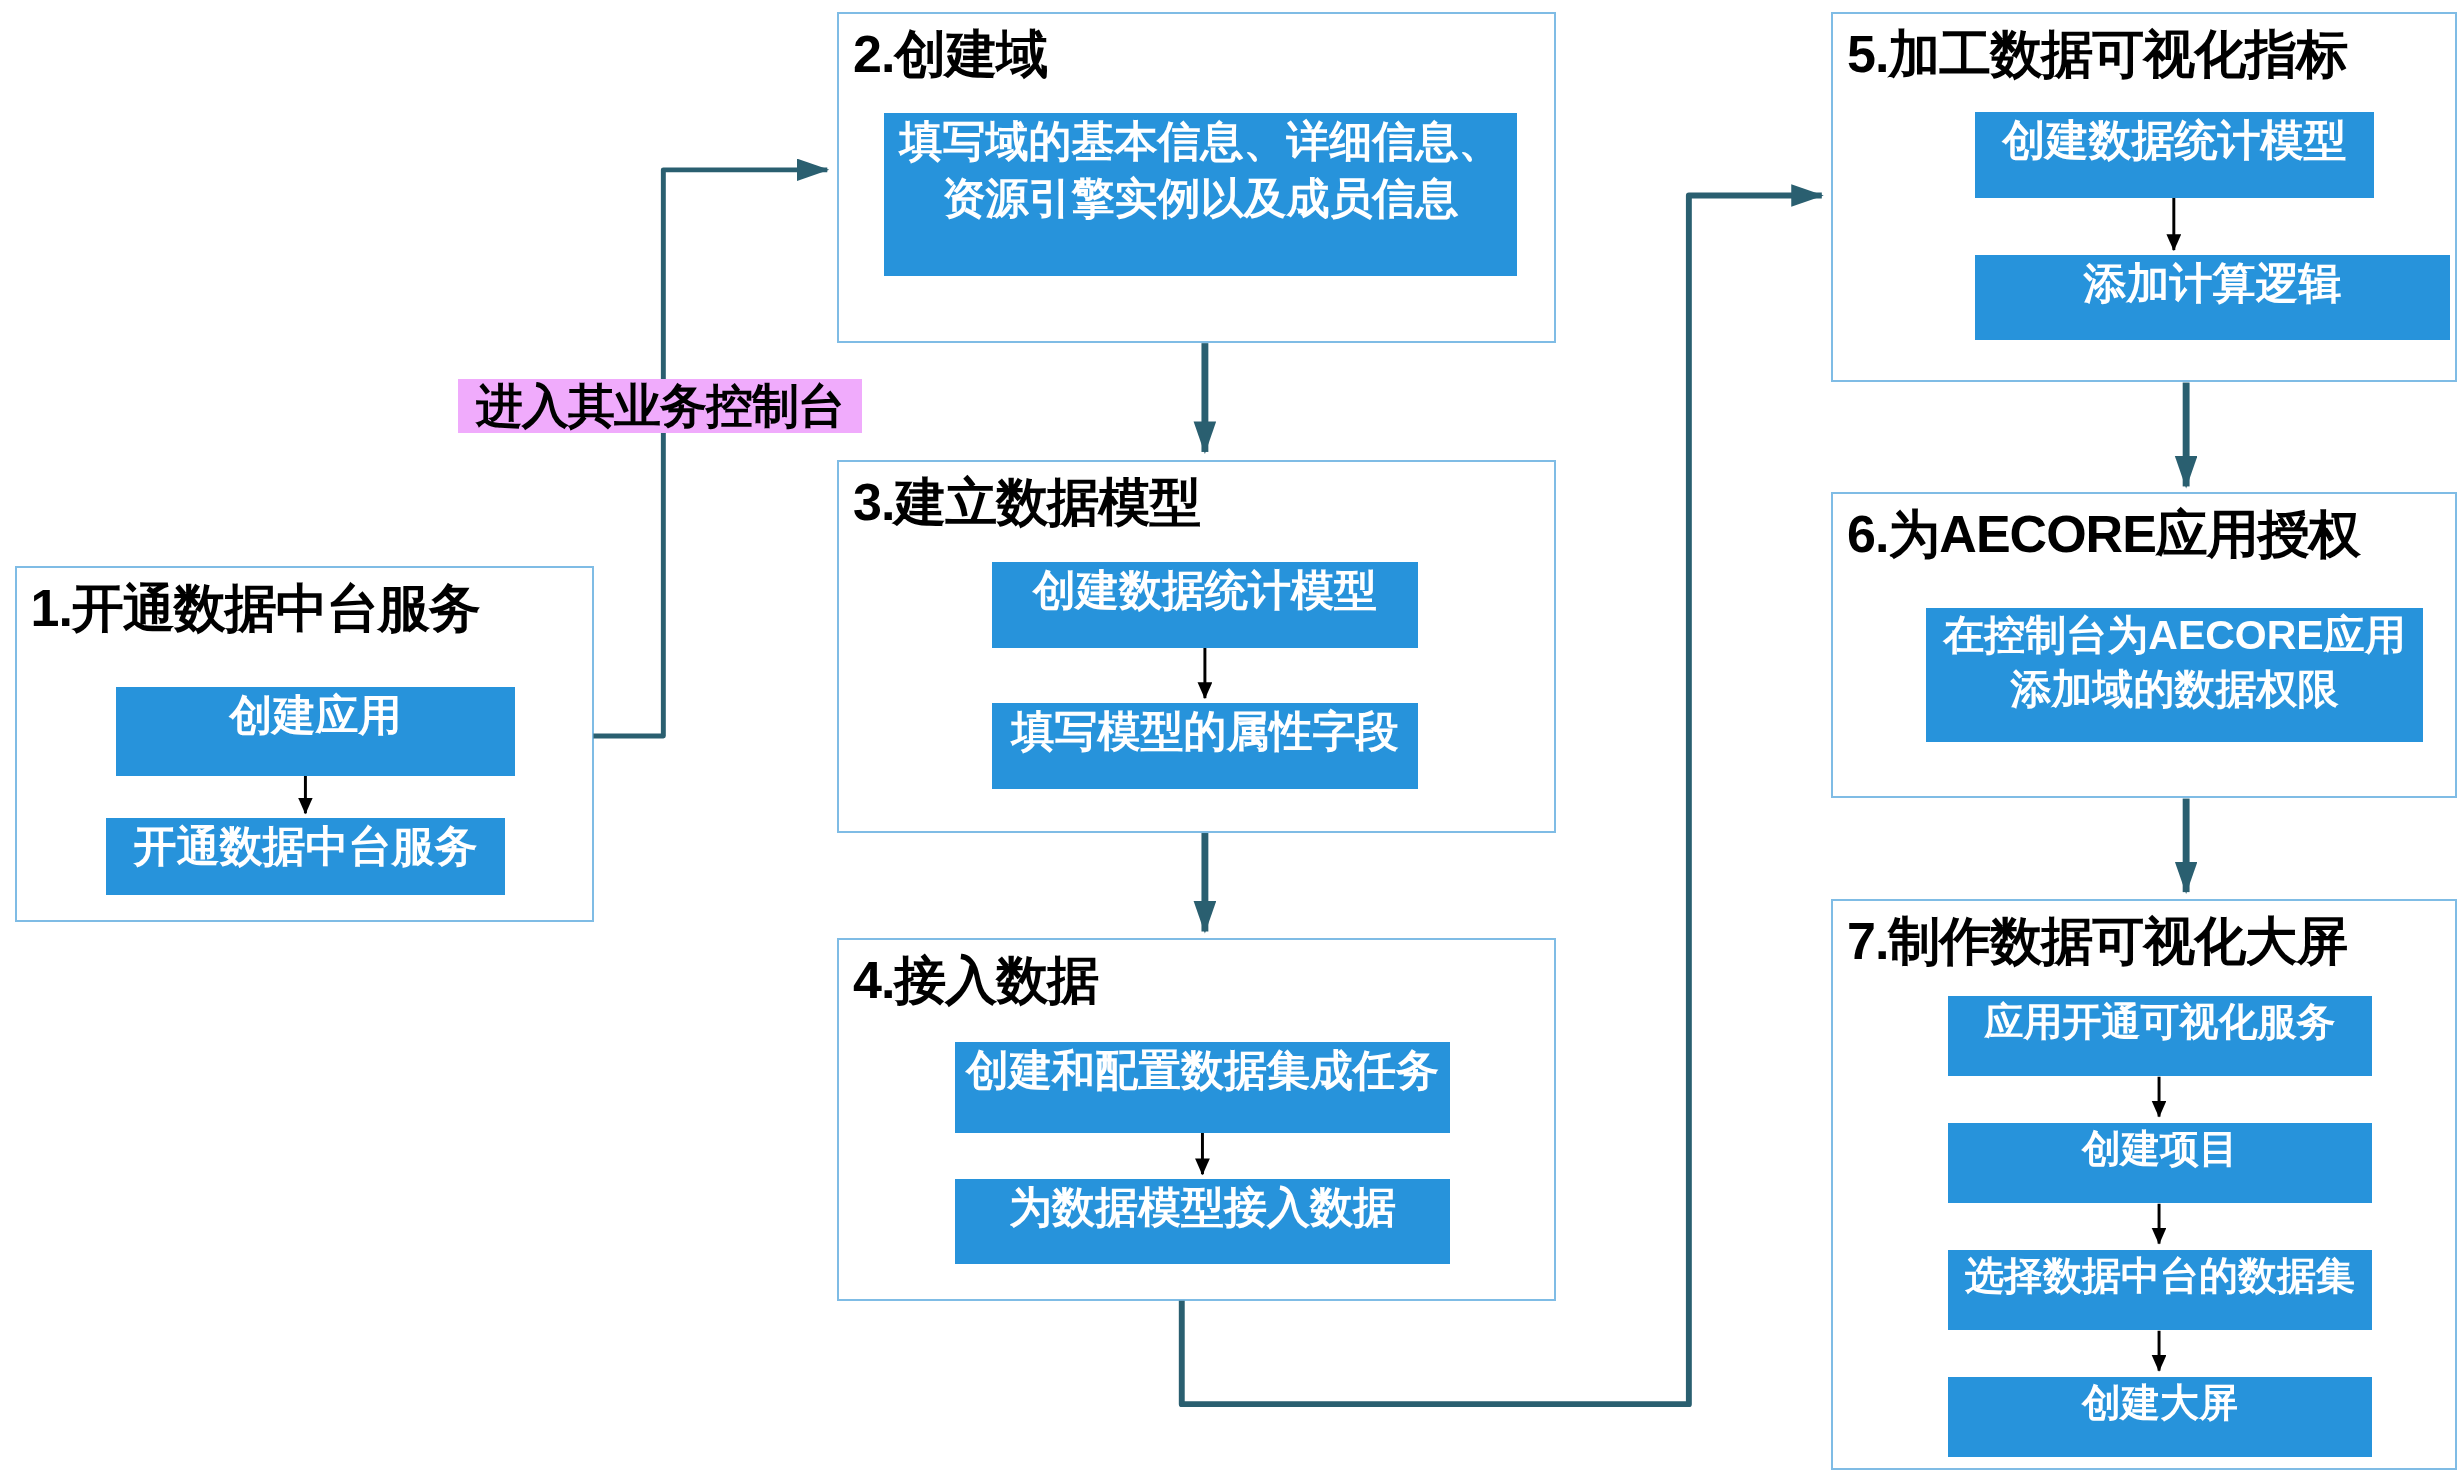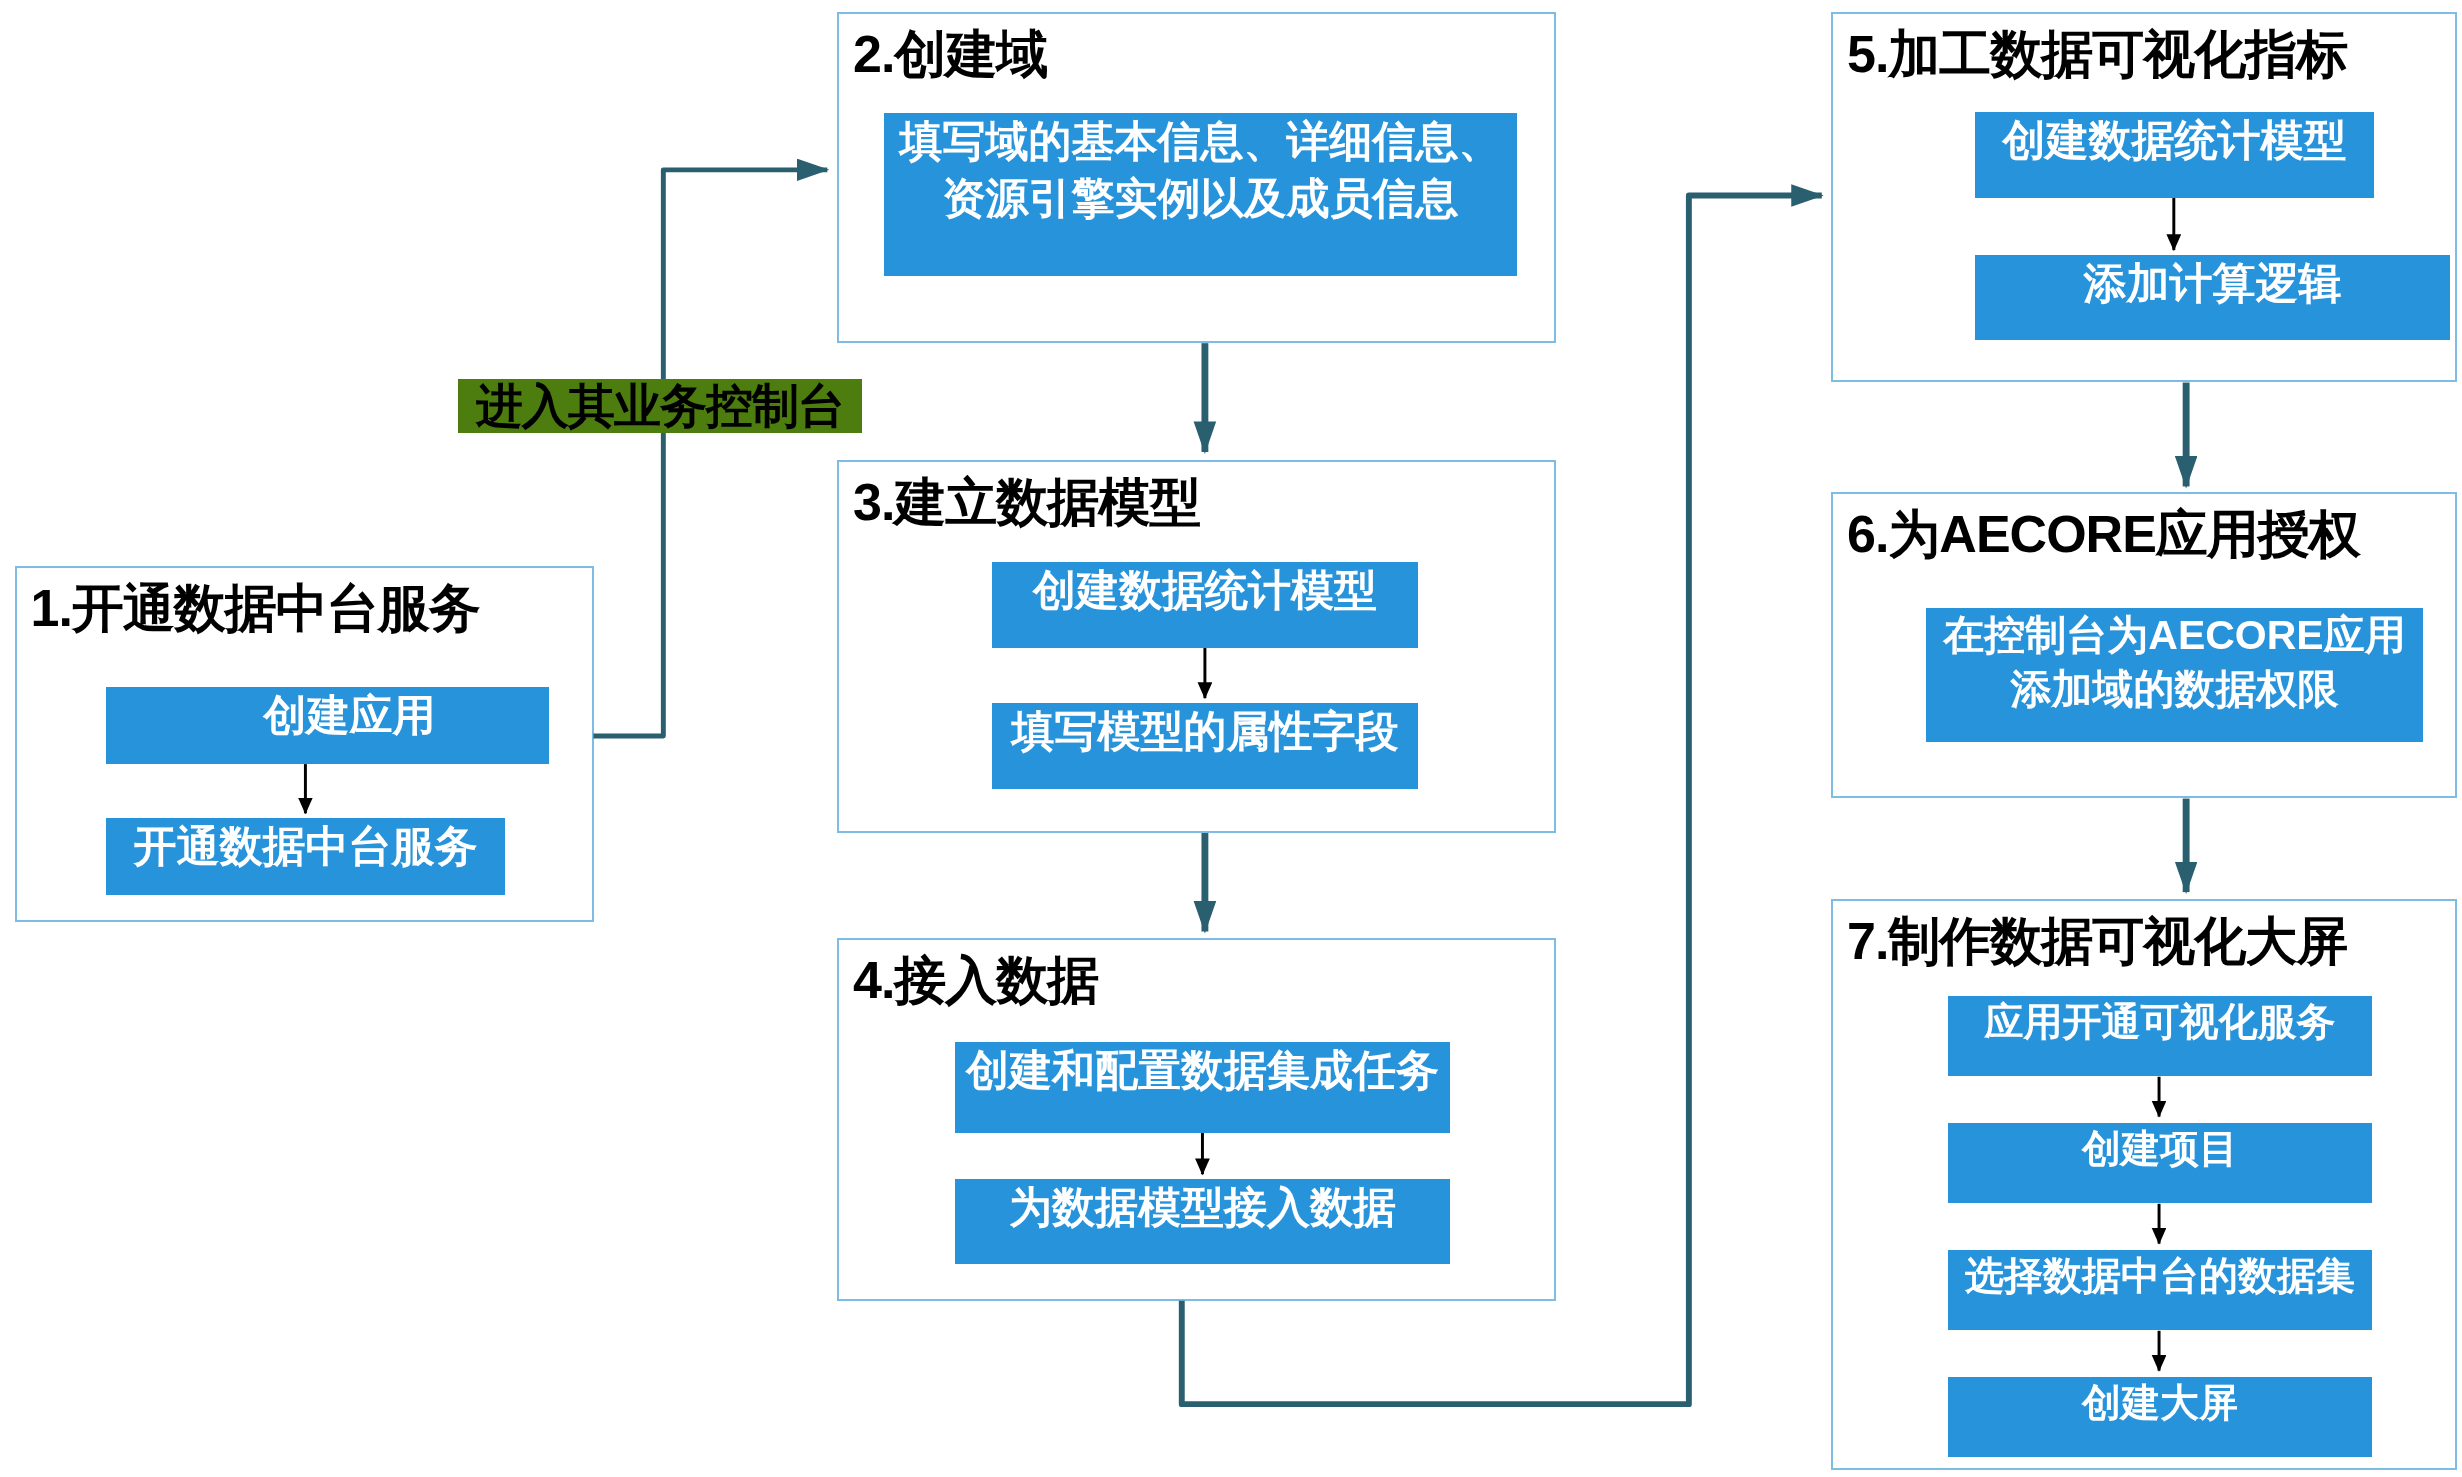--- a/index.html
+++ b/index.html
@@ -57,21 +57,21 @@
   }
   .connector-label {
     position: absolute;
     left: 458px;
     top: 379px;
     width: 404px;
     text-align: center;
     font-size: 47px;
     font-weight: 700;
     color: #000000;
-    background: #4d7c0f;
+    background: #f0abfc;
     white-space: nowrap;
     line-height: 1.15;
     z-index: 4;
     letter-spacing: -1px;
   }
 </style>
 </head>
 <body>
 
 <div id="canvas">
@@ -99,21 +99,21 @@
     <line x1="2447" y1="1316" x2="2447" y2="1418" stroke="#000000" stroke-width="6" marker-end="url(#mBlack)"></line>
     <line x1="2442" y1="2287" x2="2442" y2="2385" stroke="#000000" stroke-width="6" marker-end="url(#mBlack)"></line>
     <line x1="4415" y1="402" x2="4415" y2="508" stroke="#000000" stroke-width="6" marker-end="url(#mBlack)"></line>
     <line x1="4385" y1="2187" x2="4385" y2="2268" stroke="#000000" stroke-width="6" marker-end="url(#mBlack)"></line>
     <line x1="4385" y1="2445" x2="4385" y2="2526" stroke="#000000" stroke-width="6" marker-end="url(#mBlack)"></line>
     <line x1="4385" y1="2703" x2="4385" y2="2784" stroke="#000000" stroke-width="6" marker-end="url(#mBlack)"></line>
   </svg>
 
   <div class="panel" style="left:14.8px; top:566px; width:579px; height:356px;"></div>
   <div class="panel-title" style="left:30.5px; top:580px;">1.开通数据中台服务</div>
-  <div class="step" style="left:106px; top:687px; width:399px; height:77px;padding-left:44px;">
+  <div class="step" style="left:116px; top:687px; width:399px; height:89px;">
     <span>创建应用</span>
   </div>
   <div class="step" style="left:106px; top:818px; width:399px; height:77px;">
     <span>开通数据中台服务</span>
   </div>
 
   <div class="connector-label">进入其业务控制台</div>
 
   <div class="panel" style="left:837px; top:12.3px; width:719px; height:331px;"></div>
   <div class="panel-title" style="left:853px; top:26px;">2.创建域</div>

